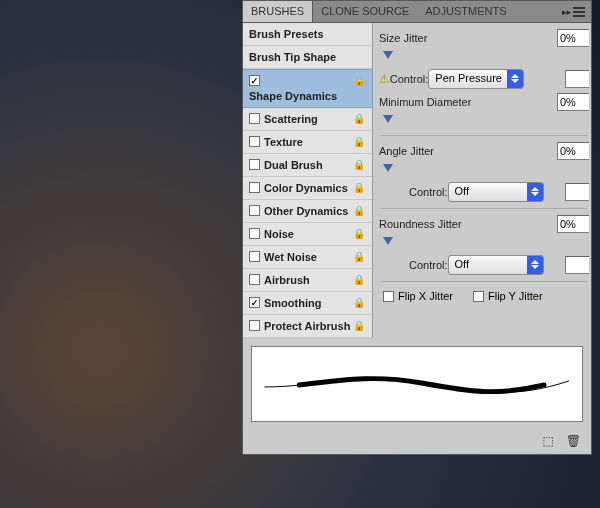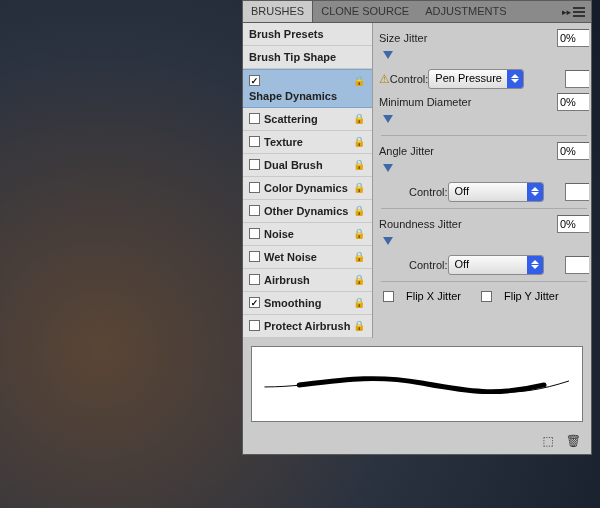--- a/index.html
+++ b/index.html
@@ -25,21 +25,21 @@
 .lbl.dim { color: #888; }
 .num-field { width: 32px; height: 18px; padding: 2px; border: 1px solid #7a7a7a; border-top-color: #666; border-right: none; background: #fff; text-align: left; margin-left: auto; }
 .select { position: relative; height: 19px; background: linear-gradient(#fbfbfb, #dedede); border: 1px solid #8a8a8a; border-radius: 3px; padding: 2px 20px 16px 6px; min-width: 96px; cursor: pointer; }
 .select::after { content: ""; position: absolute; right: 0; top: 0; bottom: 0; width: 16px; background: #335ee8; border-top-right-radius: 2px; border-bottom-right-radius: 2px; }
 .select::before { content: ""; position: absolute; right: 4px; top: 4px; width: 0; height: 0; border-left: 4px solid transparent; border-right: 4px solid transparent; border-bottom: 4px solid #fff; z-index: 1; box-shadow: 0 6px 0 -0px transparent; }
 .sel-arrows { position: absolute; right: 4px; top: 9px; width: 0; height: 0; border-left: 4px solid transparent; border-right: 4px solid transparent; border-top: 4px solid #fff; z-index: 1; }
 .slider { position: relative; height: 14px; margin: 0 4px 2px 4px; }
 .slider-thumb { position: absolute; left: 2px; top: 0; width: 0; height: 0; border-left: 5px solid transparent; border-right: 5px solid transparent; border-top: 8px solid #3d6aa7; }
 .sep { height: 1px; background: #aaa; margin: 6px 4px; }
 .flip-row { display: flex; gap: 20px; margin: 8px 6px 4px; }
-.flip-row .cbi { display: flex; align-items: center; gap: 12px; }
+.flip-row .cbi { display: flex; align-items: center; gap: 4px; }
 .preview { margin: 8px; height: 76px; background: #fff; border: 1px solid #7a7a7a; display: flex; align-items: center; justify-content: center; }
 .footer { display: flex; justify-content: flex-end; gap: 12px; padding: 4px 10px 6px; }
 .footer-icon { font-size: 12px; color: #333; }
 .warn { font-size: 12px; color: #b08000; }
 svg.stroke { width: 95%; height: 50px; }
 .bg-grad { position: absolute; inset: 0; background: radial-gradient(circle at 100px 350px, #5a4535 0%, #2a3240 50%, #141c28 100%); z-index: -1; }
 </style>
 </head>
 <body>
 

